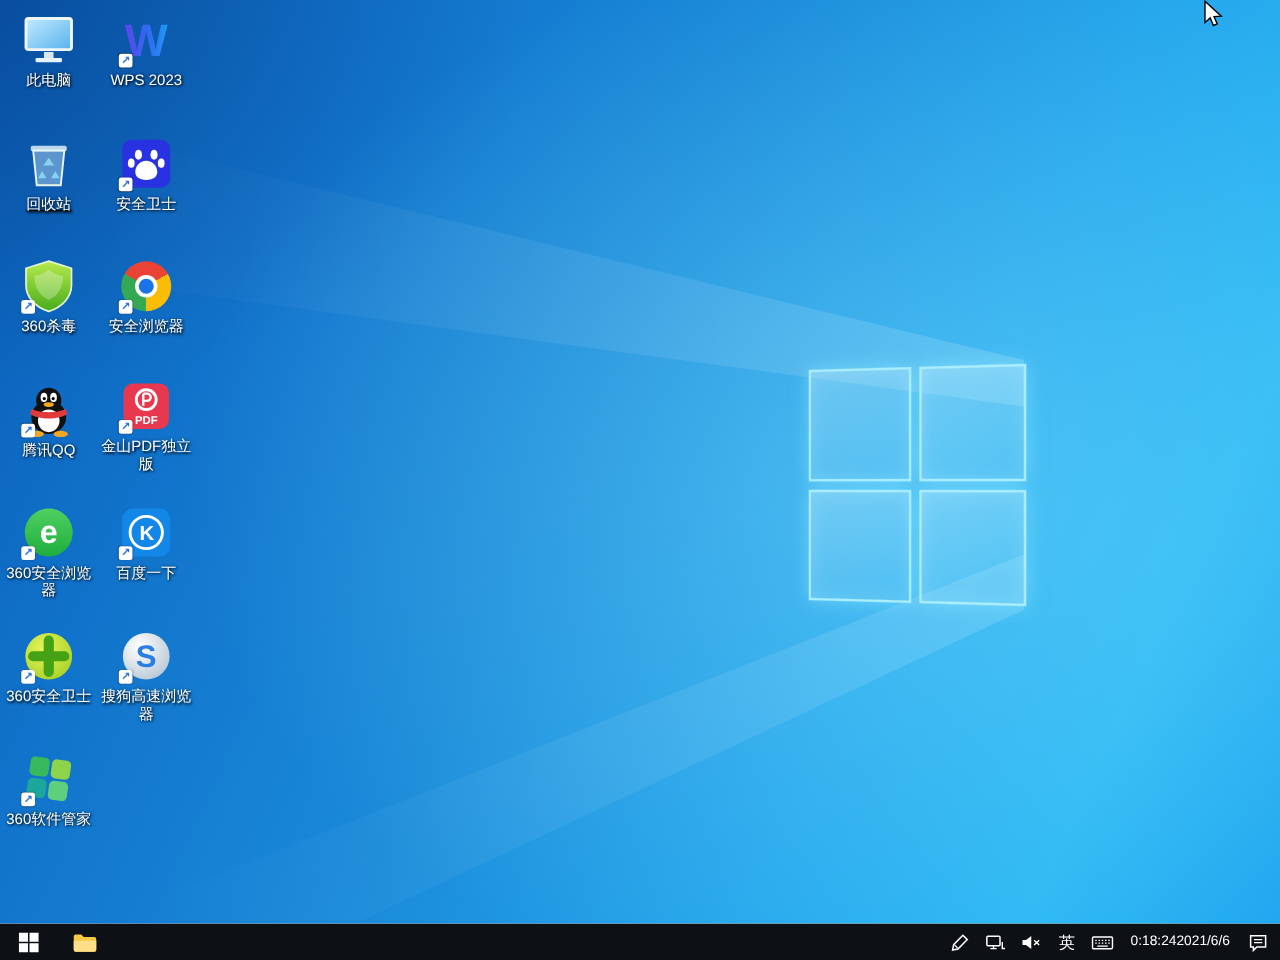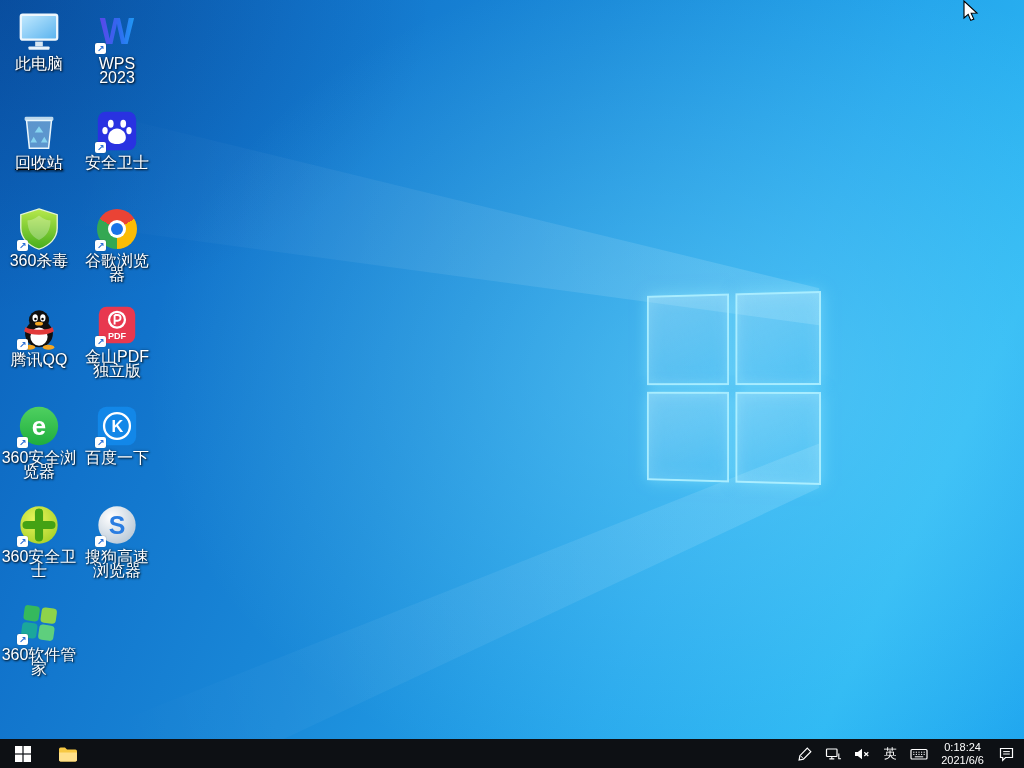--- a/index.html
+++ b/index.html
@@ -19,40 +19,40 @@
   .win-logo{position:absolute;left:633px;top:291px;width:188px;height:194px;
     transform:perspective(800px) rotateY(-13deg);transform-origin:right center;
     display:grid;grid-template-columns:1fr 1fr;grid-template-rows:1fr 1fr;gap:7px;}
   .pane{background:linear-gradient(160deg, rgba(215,245,255,.30), rgba(160,225,250,.10));
     border:2px solid rgba(175,240,255,.92);
     box-shadow:0 0 14px rgba(140,230,255,.55), inset 0 0 18px rgba(200,245,255,.22);}
   
   .desk-icon{position:absolute;width:76px;display:flex;flex-direction:column;align-items:center;cursor:default;}
   .icon-art{position:relative;width:46px;height:46px;display:flex;align-items:center;justify-content:center;}
   .icon-art svg{width:100%;height:100%;display:block;}
-  .icon-label{margin-top:2px;font-size:16px;line-height:14px;color:#fff;text-align:center;
+  .icon-label{margin-top:2px;font-size:12px;line-height:14px;color:#fff;text-align:center;
     text-shadow:1px 1px 2px rgba(0,0,0,.85),0 0 3px rgba(0,0,0,.45);max-width:76px;word-break:break-word;}
   .shortcut{position:absolute;left:1px;bottom:1px;width:11px;height:11px;background:#fff;border-radius:2px;
     display:flex;align-items:center;justify-content:center;font-size:9px;font-weight:bold;color:#2a6fd6;
     box-shadow:0 0 1px rgba(0,0,0,.5);}
   .chrome-disc{width:40px;height:40px;border-radius:50%;position:relative;
     background:conic-gradient(from -60deg,#ea4335 0 120deg,#fbbc05 120deg 240deg,#34a853 240deg 360deg);}
   .chrome-hub{position:absolute;left:50%;top:50%;width:18px;height:18px;margin:-9px;border-radius:50%;background:#fff;}
   .chrome-hub::after{content:"";position:absolute;inset:3px;border-radius:50%;background:#1a73e8;}
   
   .taskbar{position:absolute;left:0;top:739px;width:1024px;height:29px;background:#0d1014;
     display:flex;align-items:center;color:#fff;}
   .taskbar button{background:none;border:none;padding:0;margin:0;color:#fff;cursor:pointer;
     display:flex;align-items:center;justify-content:center;height:100%;}
   .start{width:46px;}
   .task-app{width:44px;}
   .tray{margin-left:auto;display:flex;align-items:center;height:100%;gap:4px;padding-right:6px;}
   .tray-btn{width:24px;}
   .tray-btn.lang{font-size:13px;width:26px;}
-  .tray-clock{flex-direction:column;justify-content:center;line-height:12.5px;font-size:11px;
+  .tray-clock{justify-content:center;line-height:12.5px;font-size:11px;
     padding:0 6px !important;text-align:center;}
   .cursor{position:absolute;left:962px;top:0;width:20px;height:24px;pointer-events:none;z-index:99;}
 </style>
 </head>
 <body>
 
 <div class="desktop">
   <div class="wallpaper">
     <div class="beam1"></div>
     <div class="beam2"></div>
@@ -138,21 +138,21 @@
         </div>
       <div class="icon-label">360杀毒</div>
     </div>
       <div class="desk-icon" style="left: 79px; top: 206px;">
       <div class="icon-art">
           <div class="chrome-disc">
             <div class="chrome-hub"></div>
           </div>
           <div class="shortcut">↗</div>
         </div>
-      <div class="icon-label">谷歌浏览器</div>
+      <div class="icon-label">安全浏览器</div>
     </div>
       <div class="desk-icon" style="left: 1px; top: 305px;">
       <div class="icon-art">
           <svg viewBox="0 0 48 48">
             <ellipse cx="24" cy="16" rx="10.5" ry="10.5" fill="#101010"></ellipse>
             <ellipse cx="24" cy="30" rx="14.5" ry="14" fill="#101010"></ellipse>
             <ellipse cx="24" cy="33" rx="9" ry="9.5" fill="#fff"></ellipse>
             <ellipse cx="20" cy="13.5" rx="2.8" ry="3.8" fill="#fff"></ellipse>
             <ellipse cx="28" cy="13.5" rx="2.8" ry="3.8" fill="#fff"></ellipse>
             <circle cx="20.3" cy="14.5" r="1.3" fill="#000"></circle>

